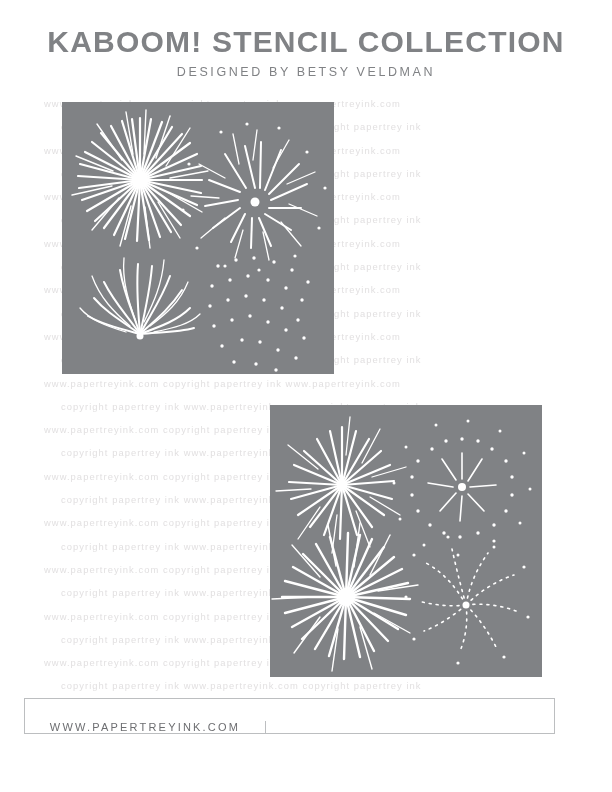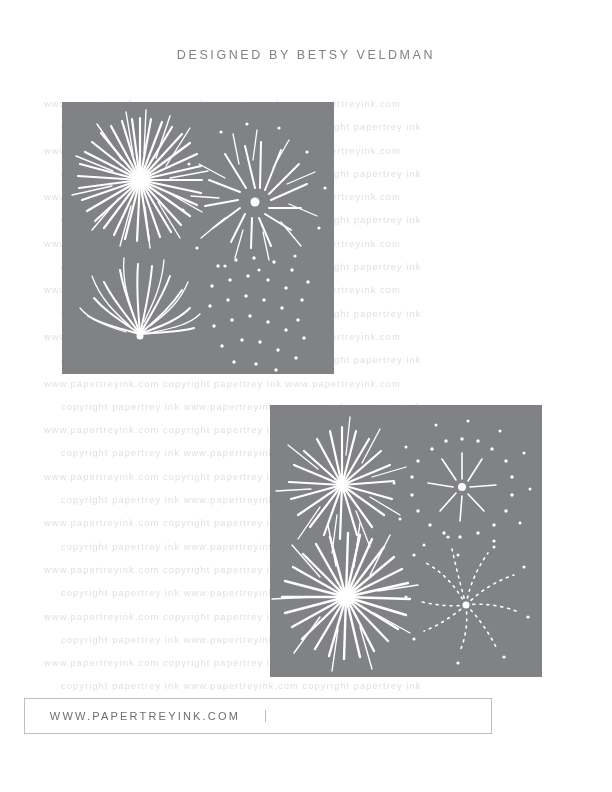--- a/index.html
+++ b/index.html
@@ -27,21 +27,21 @@
   .title {
     font-family: "Liberation Sans", sans-serif;
     font-size: 30px;
     font-weight: bold;
     letter-spacing: 1.2px;
     color: #808285;
     line-height: 1.05;
     white-space: nowrap;
   }
   .subtitle {
-    margin-top: 22px;
+    margin-top: 7px;
     font-size: 12.5px;
     letter-spacing: 2.6px;
     color: #808285;
     white-space: nowrap;
   }
 
   
   .watermark {
     position: absolute;
     left: 44px;
@@ -83,26 +83,26 @@
     display: block;
     width: 100%;
     height: 100%;
   }
 
   
   .footer {
     position: absolute;
     left: 24px;
     top: 698px;
-    width: 468px;
+    width: 531px;
     height: 36px;
     border: 1px solid #bcbec0;
     box-sizing: border-box;
     display: flex;
-    align-items: center;
+    align-items: flex-end;
   }
   .footer-cell {
     display: flex;
     align-items: center;
     justify-content: center;
     font-size: 11px;
     letter-spacing: 2.2px;
     color: #6d6e71;
     white-space: nowrap;
   }
@@ -115,20 +115,21 @@
     letter-spacing: 0;
     color: #58595b;
     font-weight: normal;
     margin-left: 1px;
   }
 </style>
 </head>
 <body>
 
 <div class="header">
+  <div class="title">KABOOM! STENCIL COLLECTION</div>
   <div class="subtitle">DESIGNED BY BETSY VELDMAN</div>
 </div>
 
 <div class="watermark" id="watermark">
     <div class="wm-line">www.papertreyink.com copyright papertrey ink  www.papertreyink.com</div>
     <div class="wm-line indent">copyright papertrey ink www.papertreyink.com  copyright papertrey ink</div>
     <div class="wm-line">www.papertreyink.com copyright papertrey ink  www.papertreyink.com</div>
     <div class="wm-line indent">copyright papertrey ink www.papertreyink.com  copyright papertrey ink</div>
     <div class="wm-line">www.papertreyink.com copyright papertrey ink  www.papertreyink.com</div>
     <div class="wm-line indent">copyright papertrey ink www.papertreyink.com  copyright papertrey ink</div>

